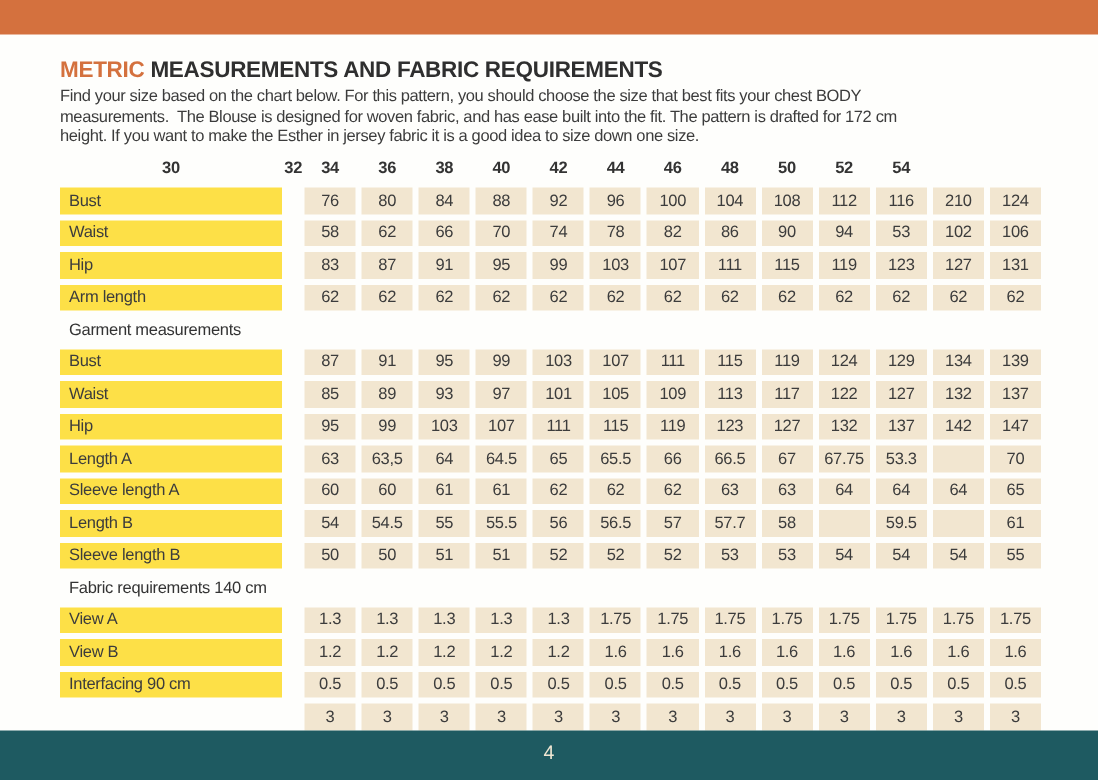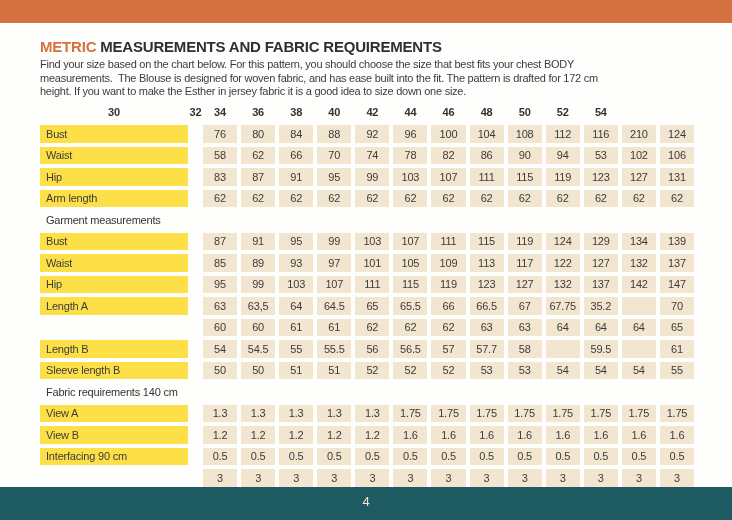--- a/index.html
+++ b/index.html
@@ -225,23 +225,24 @@
       <div class="cell">63</div>
       <div class="cell">63,5</div>
       <div class="cell">64</div>
       <div class="cell">64.5</div>
       <div class="cell">65</div>
       <div class="cell">65.5</div>
       <div class="cell">66</div>
       <div class="cell">66.5</div>
       <div class="cell">67</div>
       <div class="cell">67.75</div>
-      <div class="cell">35.2</div>
+      <div class="cell">53.3</div>
       <div class="cell"></div>
       <div class="cell">70</div>
+      <div class="row-label">Sleeve length A</div>
       <div class="spacer"></div>
       <div class="cell">60</div>
       <div class="cell">60</div>
       <div class="cell">61</div>
       <div class="cell">61</div>
       <div class="cell">62</div>
       <div class="cell">62</div>
       <div class="cell">62</div>
       <div class="cell">63</div>
       <div class="cell">63</div>

